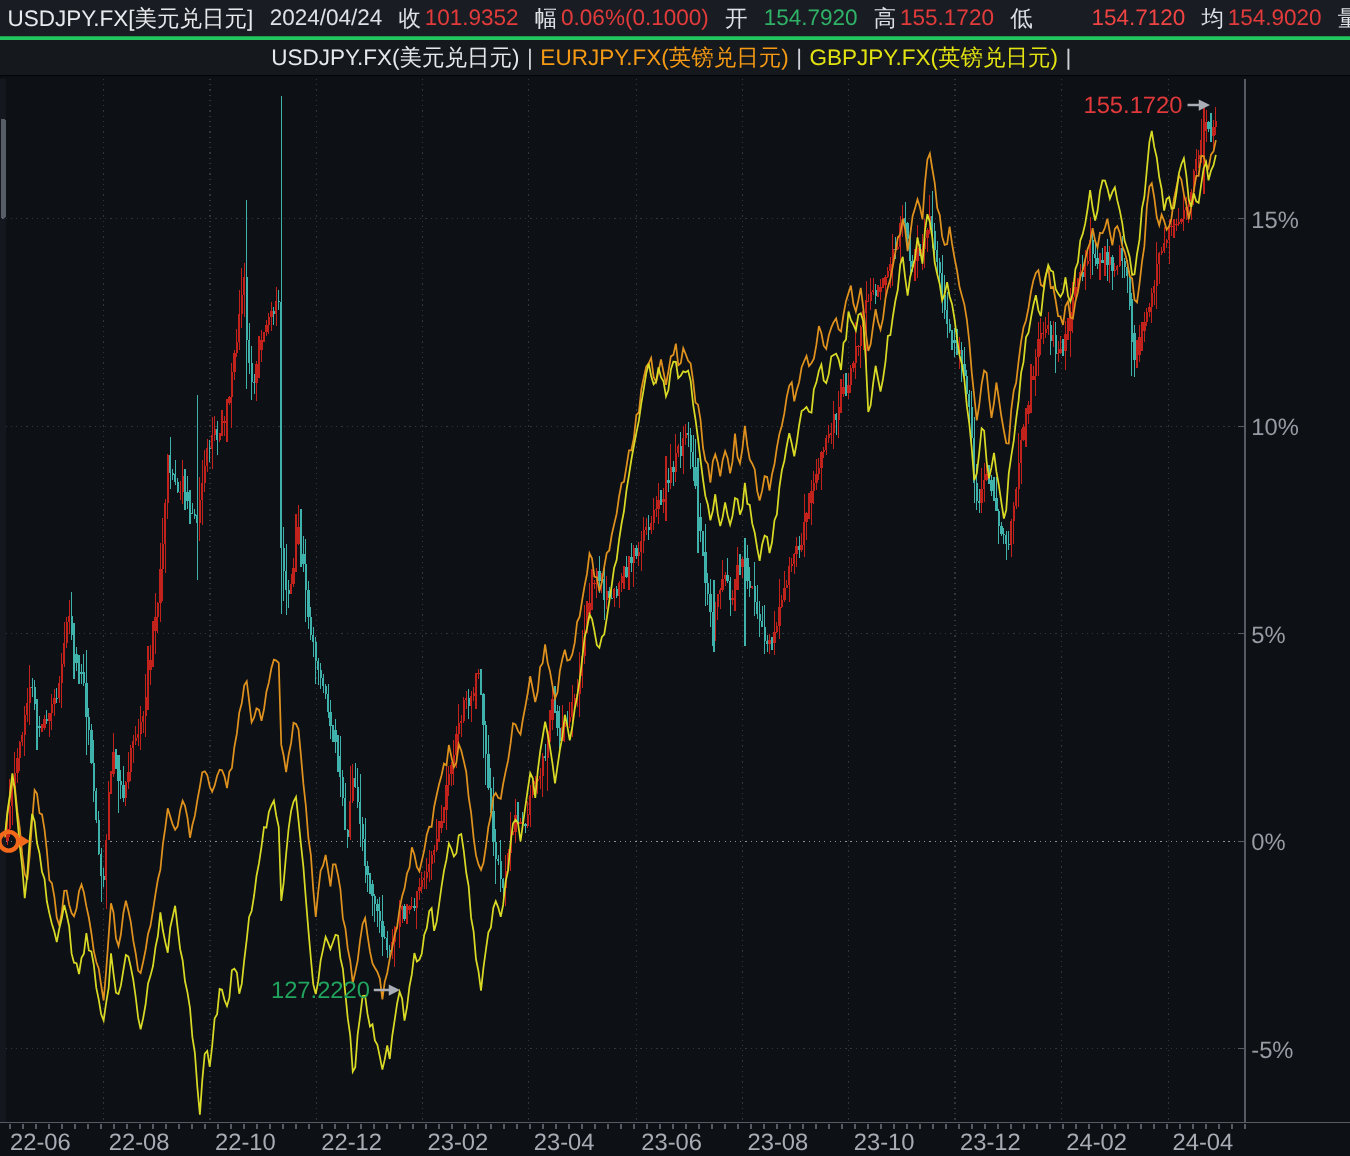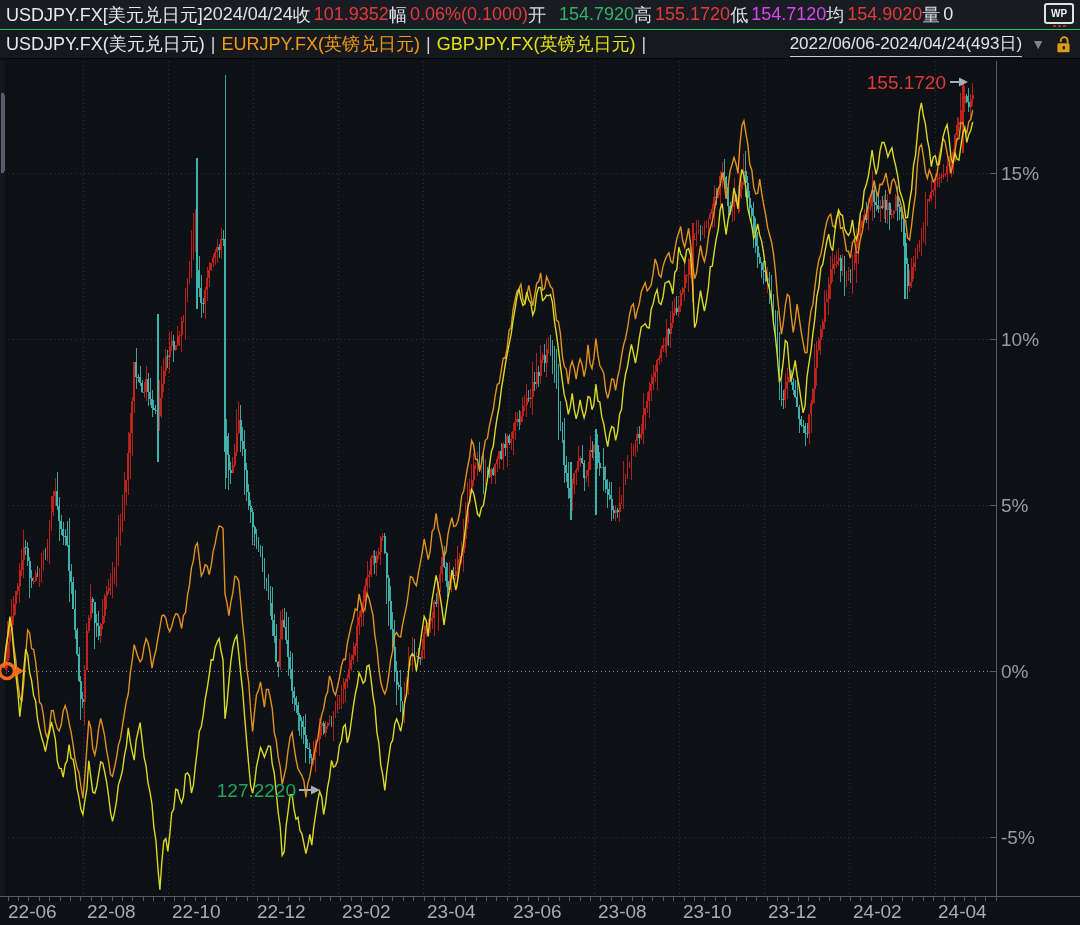--- a/index.html
+++ b/index.html
@@ -1,19 +1,19 @@
 <!DOCTYPE html>
 <html><head>
 <meta charset="utf-8">
 <style>
   html,body{margin:0;padding:0;background:#0d1014;}
   .app{position:relative;width:1080px;height:925px;background:#0d1014;overflow:hidden;
        font-family:"Liberation Sans","DejaVu Sans",sans-serif;}
-  .topbar{height:29px;display:flex;align-items:center;padding:0 6px;
-          background:#191c22;border-bottom:1px solid #22c55e;font-size:18px;
+  .topbar{height:29px;display:flex;align-items:center;gap:13px;padding:0 6px;
+          background:#191c22;border-bottom:3px solid #22c55e;font-size:18px;
           color:#dde0e5;white-space:nowrap;overflow:hidden;}
   .topbar .title{color:#e8eaee;}
   .fld{display:inline-flex;align-items:center;}
   .fld .lbl{margin-right:3px;color:#dde0e5;}
   .wp-icon{margin-left:auto;display:inline-flex;flex-direction:column;align-items:center;}
   .wp-box{width:26px;height:17px;border:2px solid #dfe3e8;border-radius:3px;
           font-size:10px;font-weight:bold;color:#f0f2f5;display:flex;align-items:center;justify-content:center;}
   .wp-dots{display:flex;gap:2px;margin-top:1px;}
   .wp-dots i{width:3px;height:2px;background:#c22a24;display:block;}
   .legendbar{height:28px;display:flex;align-items:center;padding:0 6px;
@@ -52,21 +52,21 @@
     <span class="fld">
         <span class="lbl">开</span>
         <span class="val" style="color: rgb(47, 178, 103); margin-left: 10px;">154.7920</span>
       </span>
     <span class="fld">
         <span class="lbl">高</span>
         <span class="val" style="color: rgb(226, 59, 59);">155.1720</span>
       </span>
     <span class="fld">
         <span class="lbl">低</span>
-        <span class="val" style="color: #d946ef;">154.7120</span>
+        <span class="val" style="color: #ef4444; margin-left: 44px;">154.7120</span>
       </span>
     <span class="fld">
         <span class="lbl">均</span>
         <span class="val" style="color: rgb(226, 59, 59);">154.9020</span>
       </span>
     <span class="fld">
         <span class="lbl">量</span>
         <span class="val" style="color: rgb(228, 231, 235);">0</span>
       </span>
     <span class="wp-icon">
@@ -79,29 +79,20 @@
     </span>
   </div>
 
   <div class="legendbar">
     <span style="color: rgb(230, 232, 236);">USDJPY.FX(美元兑日元)</span>
     <span class="sep">|</span>
     <span style="color: rgb(245, 154, 20);">EURJPY.FX(英镑兑日元)</span>
     <span class="sep">|</span>
     <span style="color: rgb(227, 227, 18);">GBPJPY.FX(英镑兑日元)</span>
     <span class="sep">|</span>
-    <span class="legend-right">
-      <span class="range">2022/06/06-2024/04/24(493日)</span>
-      <span class="caret">▼</span>
-      <svg width="20" height="19" viewBox="0 0 20 19">
-        <path d="M13.6 8.5 V5.6 a3.4 3.4 0 0 0 -6.8 0 V7" fill="none" stroke="#d99b1e" stroke-width="1.8"></path>
-        <rect x="3.4" y="8.3" width="12.2" height="9" rx="1.4" fill="#d99b1e"></rect>
-        <rect x="8.6" y="11" width="2.4" height="3.6" rx="1" fill="#201d12"></rect>
-      </svg>
-    </span>
   </div>
 
   <div class="chart-wrap">
     <svg id="chart-svg" width="1080" height="867">
       <g id="g-grid" shape-rendering="crispEdges">
           <line x1="83" x2="83" y1="2" y2="837" class="grid"></line>
           <line x1="168" x2="168" y1="2" y2="837" class="grid"></line>
           <line x1="253" x2="253" y1="2" y2="837" class="grid"></line>
           <line x1="338" x2="338" y1="2" y2="837" class="grid"></line>
           <line x1="423" x2="423" y1="2" y2="837" class="grid"></line>

